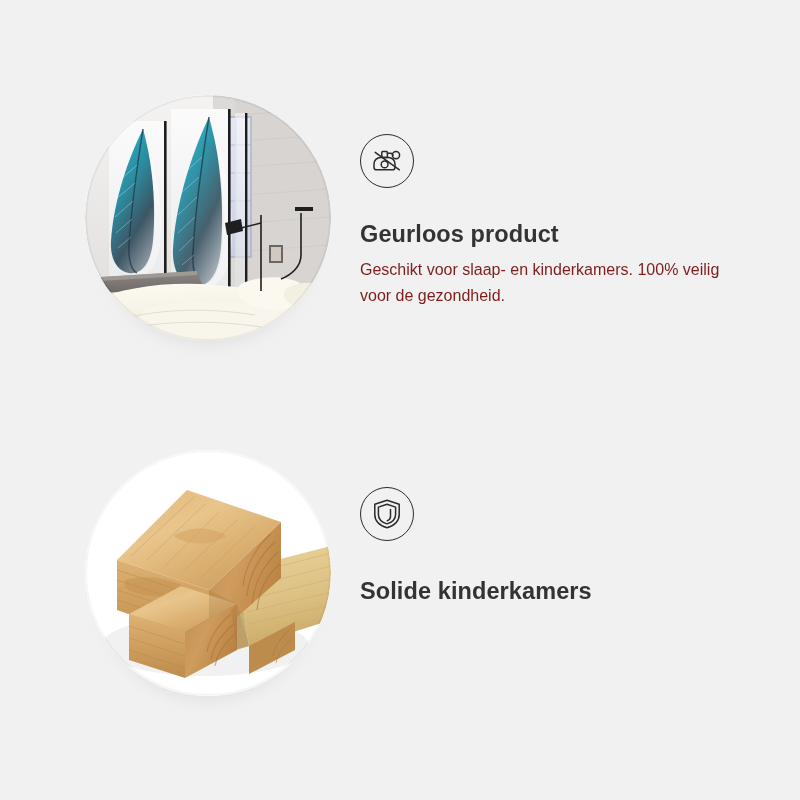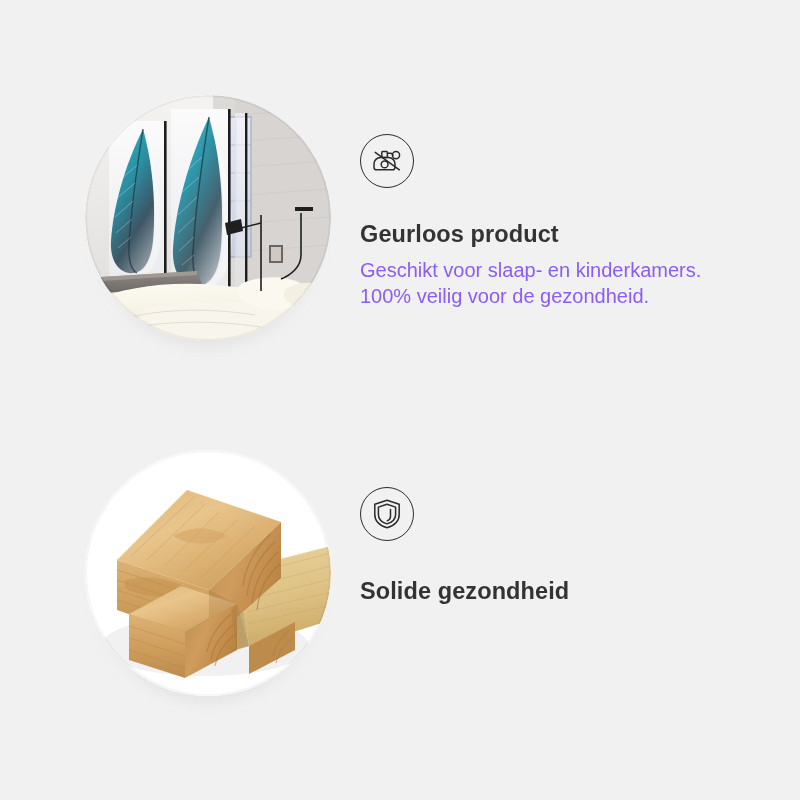--- a/index.html
+++ b/index.html
@@ -88,23 +88,23 @@
     letter-spacing: 0.1px;
     line-height: 1.2;
   }
   .row-0 .feature-title { margin-top: 32px; }
   .row-1 .feature-title { margin-top: 36px; }
 
   .feature-desc {
     margin: 0;
     padding: 0;
     margin-top: 9px;
-    font-size: 20px;
+    font-size: 16px;
     font-weight: 400;
-    color: #8b5cf6;
+    color: #7f1d1d;
     line-height: 26px;
     max-width: 385px;
   }
 </style>
 </head>
 <body>
 
 <div class="feature-list">
 
   <section class="feature-row row-0">
@@ -372,17 +372,17 @@
     </div>
 
     <div class="feature-text">
       <div class="icon-badge">
         <svg width="34" height="34" viewBox="0 0 34 34" fill="none" stroke="#2b2b2b" stroke-width="1.5" stroke-linecap="round" stroke-linejoin="round">
           <path d="M17 3.2 L29.2 7.3 v10.2 c0 6.6 -5.1 11.1 -12.2 13.3 C9.9 28.6 4.8 24.1 4.8 17.5 V7.3 Z"></path>
           <path d="M17 7.2 L25.6 10.1 v7.3 c0 4.7 -3.6 7.9 -8.6 9.5 C12 25.3 8.4 22.1 8.4 17.4 V10.1 Z"></path>
           <path d="M20.5 12.4 v7.2 c0 2.1 -1.3 3.4 -3.2 4.2"></path>
         </svg>
       </div>
-      <h2 class="feature-title">Solide gezondheid</h2>
+      <h2 class="feature-title">Solide kinderkamers</h2>
     </div>
   </section>
 
 </div>
 
 </body></html>

